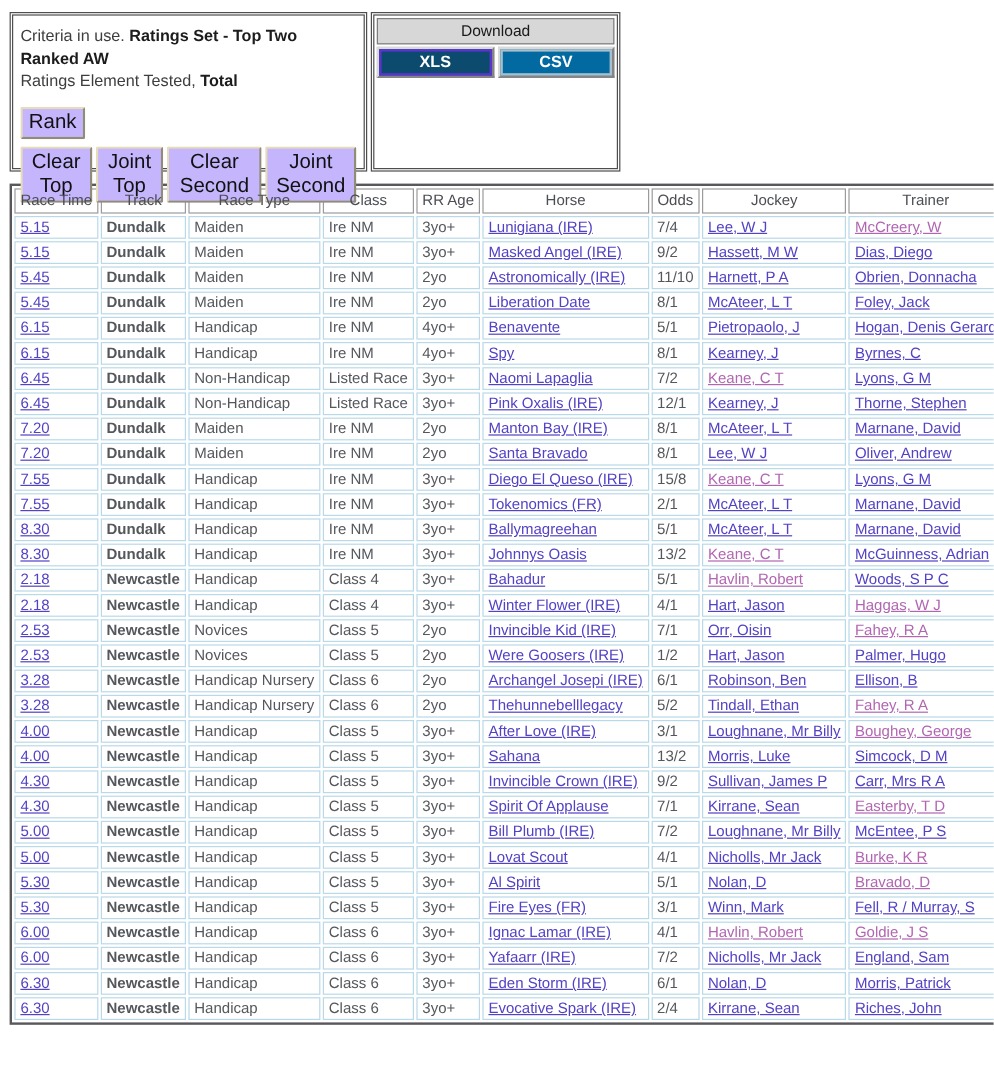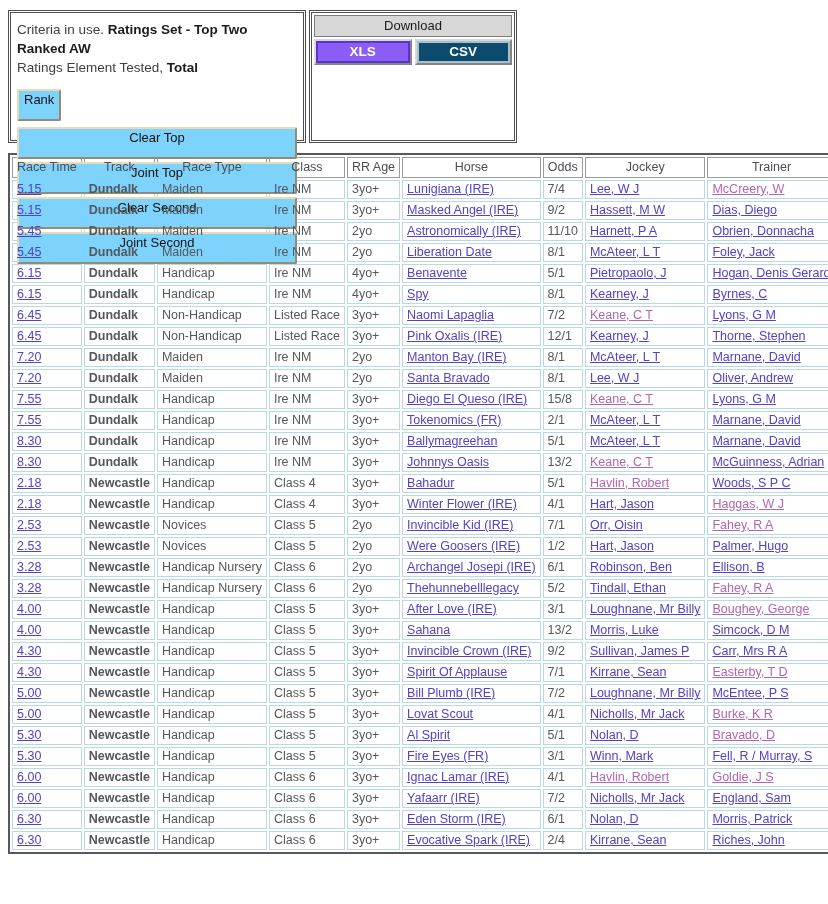--- a/index.html
+++ b/index.html
@@ -21,29 +21,29 @@
   
   .top-area{display:flex;align-items:flex-start;gap:3px;margin-bottom:10px;}
   .panel{border:1px solid #4e4e4e;padding:1px;background:#fff;}
   .panel-inner{border:1px solid #4e4e4e;background:#fff;}
   .criteria-panel{width:298px;height:133px;}
   .criteria-panel .panel-inner{height:129px;padding:7px 6px 6px 6px;}
   .criteria-text{font-size:13.5px;line-height:19px;color:#3e3e40;}
   .criteria-text b{color:#1c1c1c;}
   .btn{
     font-family:"Liberation Sans", sans-serif;
-    font-size:13px;color:#111;
-    background:#7dd3fc;
+    font-size:17px;color:#111;
+    background:#c4b5fd;
     border:2px outset #e6dcba;
     border-radius:2px;
-    padding:1px 5px 12px 5px;
+    padding:1px 5px 2px 5px;
     cursor:pointer;
   }
   .rank-row{margin-top:12px;}
-  .clear-row{margin-top:6px;display:flex;gap:3px;flex-direction:column;}
+  .clear-row{margin-top:6px;display:flex;gap:3px;}
 
   
   .download-panel{width:208px;height:133px;}
   .download-panel .panel-inner{height:129px;padding:2px;}
   .dl-title{
     border:1px solid #7d7d7d;background:#d7d7d7;color:#1a1a1a;
     text-align:center;font-size:13px;padding:2px 0 3px 0;
   }
   .dl-buttons{display:flex;gap:3px;margin-top:2px;}
   .dl-cell{flex:1;border:2px outset #d9d9d9;background:#bfbfbf;padding:0;}
@@ -101,24 +101,24 @@
           <button class="btn">Joint Second</button>
         </div>
       </div>
     </div>
 
     <div class="panel download-panel">
       <div class="panel-inner">
         <div class="dl-title">Download</div>
         <div class="dl-buttons">
           <div class="dl-cell">
-            <a href="#" class="dl-link xls" style="background: #8b5cf6;">XLS</a>
+            <a href="#" class="dl-link xls" style="background: #0c4a6e;">XLS</a>
           </div>
           <div class="dl-cell">
-            <a href="#" class="dl-link csv" style="background: #0c4a6e;">CSV</a>
+            <a href="#" class="dl-link csv" style="background: #0369a1;">CSV</a>
           </div>
         </div>
       </div>
     </div>
 
   </div>
 
   <table class="race">
     <thead>
       <tr>

